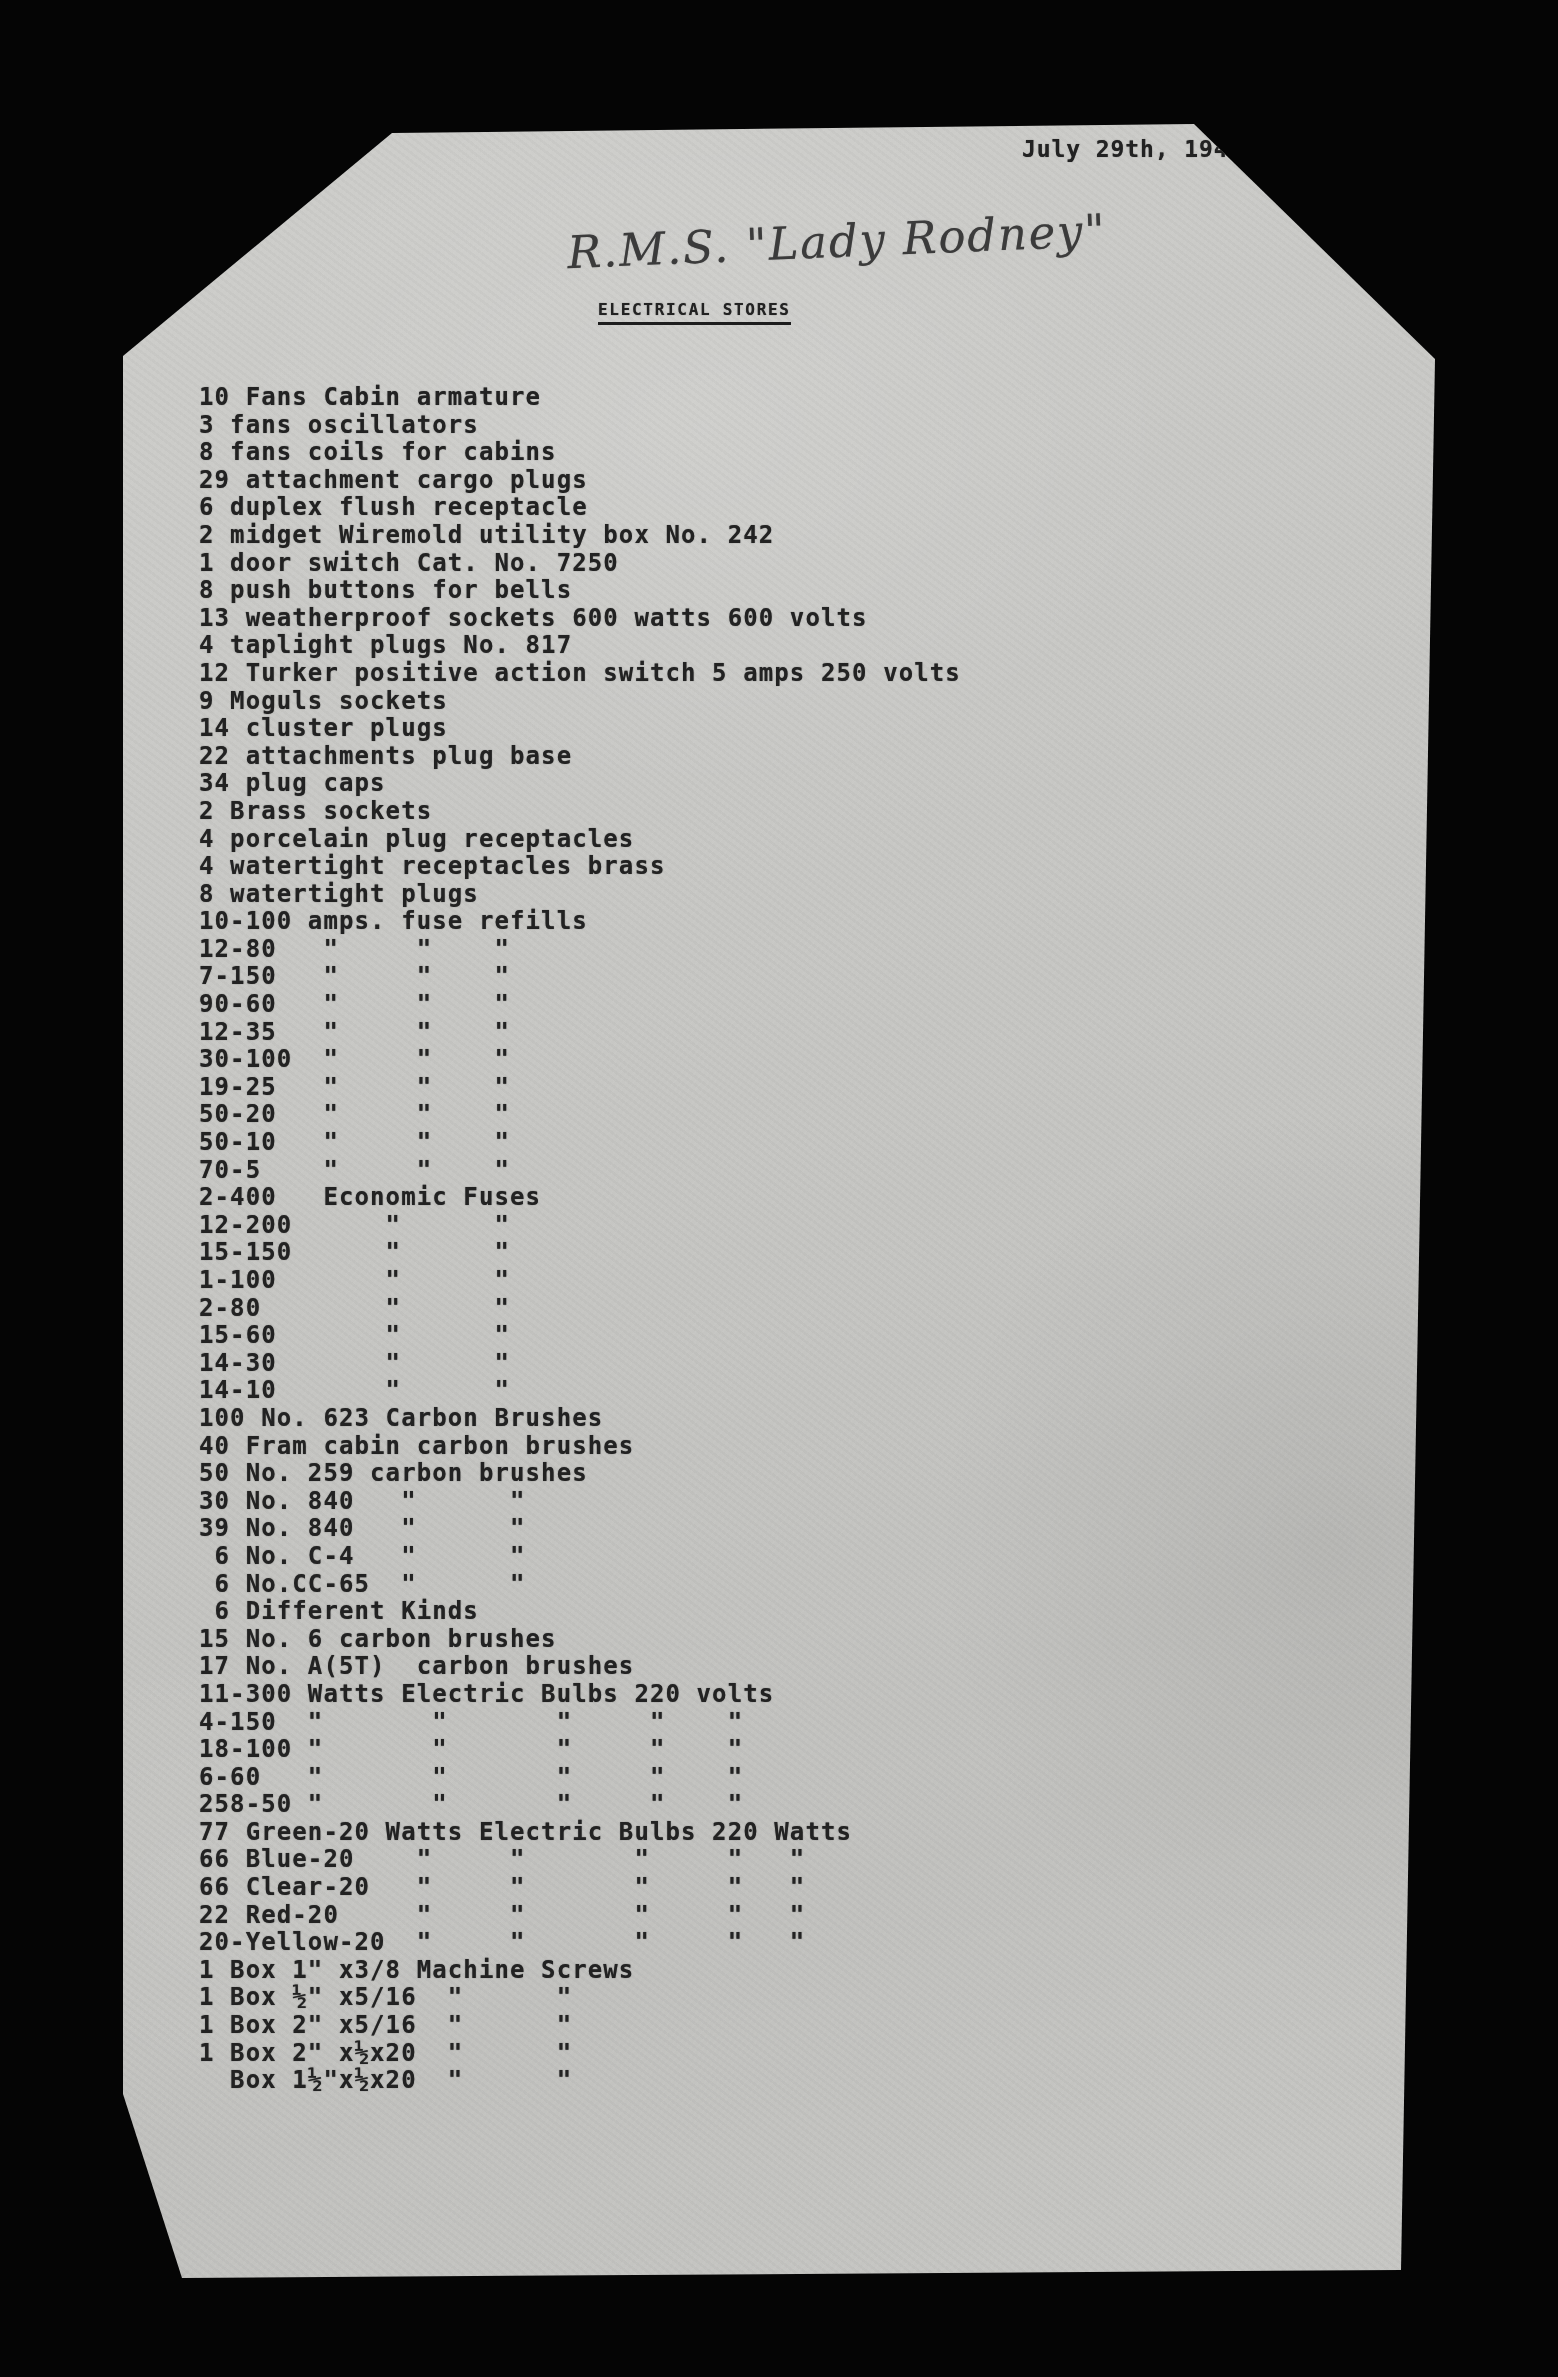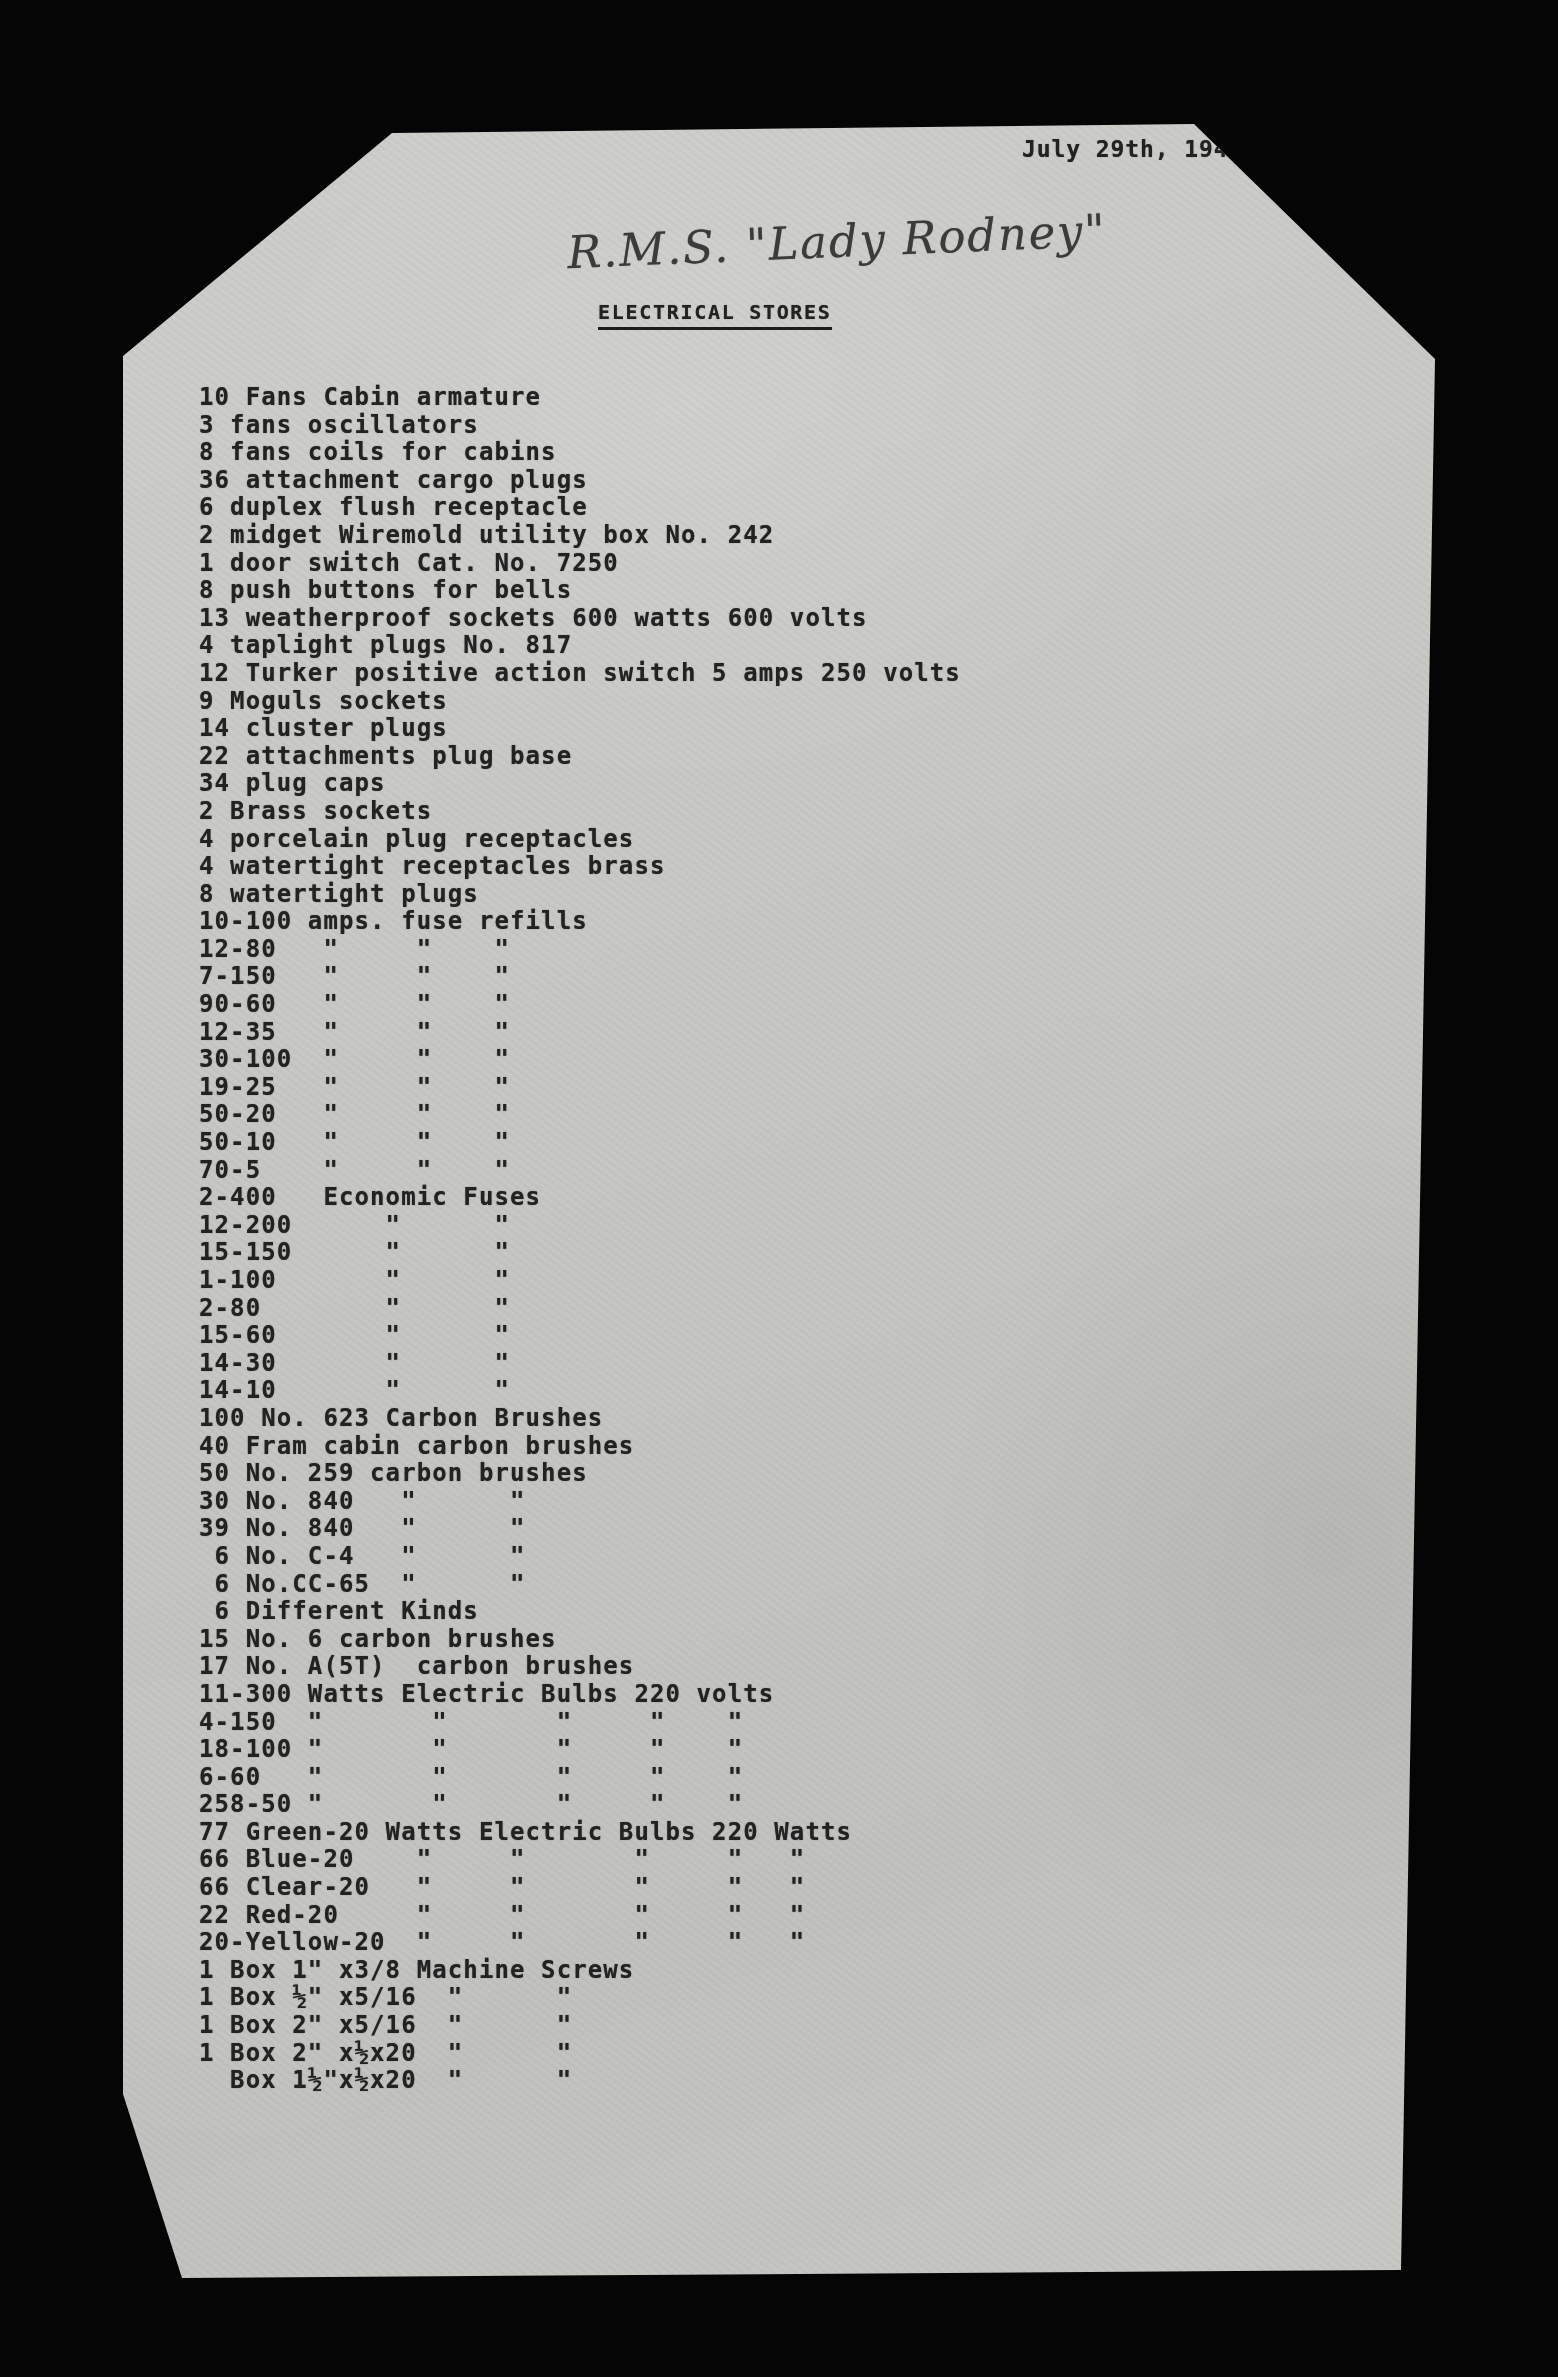--- a/index.html
+++ b/index.html
@@ -64,21 +64,21 @@
     letter-spacing: 1.8px;
     color: #3b3b3b;
     transform: rotate(-2.4deg);
     text-shadow: 0 0 0.9px rgba(40,40,40,0.45);
     white-space: pre;
   }
   .doc-heading {
     position: absolute;
     left: 598px;
     top: 300px;
-    font-size: 20px;
+    font-size: 16px;
     font-weight: 700;
     letter-spacing: 1.7px;
     color: var(--ink, #202020);
     border-bottom: 3.6px solid #1d1d1d;
     padding-bottom: 2.7px;
     text-shadow: 0 0 0.9px rgba(15,15,15,0.6);
     white-space: pre;
   }
   .stores-list {
     position: absolute;
@@ -113,21 +113,21 @@
 <div class="canvas">
   <div class="paper">
     <div class="grain"></div>
     <div class="scan-date">July 29th, 194</div>
     <div class="ship-name">R.M.S. "Lady Rodney"</div>
     <div class="doc-heading">ELECTRICAL STORES</div>
     <div class="stores-list">
         <div class="doc-line">10 Fans Cabin armature</div>
         <div class="doc-line">3 fans oscillators</div>
         <div class="doc-line">8 fans coils for cabins</div>
-        <div class="doc-line">36 attachment cargo plugs</div>
+        <div class="doc-line">29 attachment cargo plugs</div>
         <div class="doc-line">6 duplex flush receptacle</div>
         <div class="doc-line">2 midget Wiremold utility box No. 242</div>
         <div class="doc-line">1 door switch Cat. No. 7250</div>
         <div class="doc-line">8 push buttons for bells</div>
         <div class="doc-line">13 weatherproof sockets 600 watts 600 volts</div>
         <div class="doc-line">4 taplight plugs No. 817</div>
         <div class="doc-line">12 Turker positive action switch 5 amps 250 volts</div>
         <div class="doc-line">9 Moguls sockets</div>
         <div class="doc-line">14 cluster plugs</div>
         <div class="doc-line">22 attachments plug base</div>

